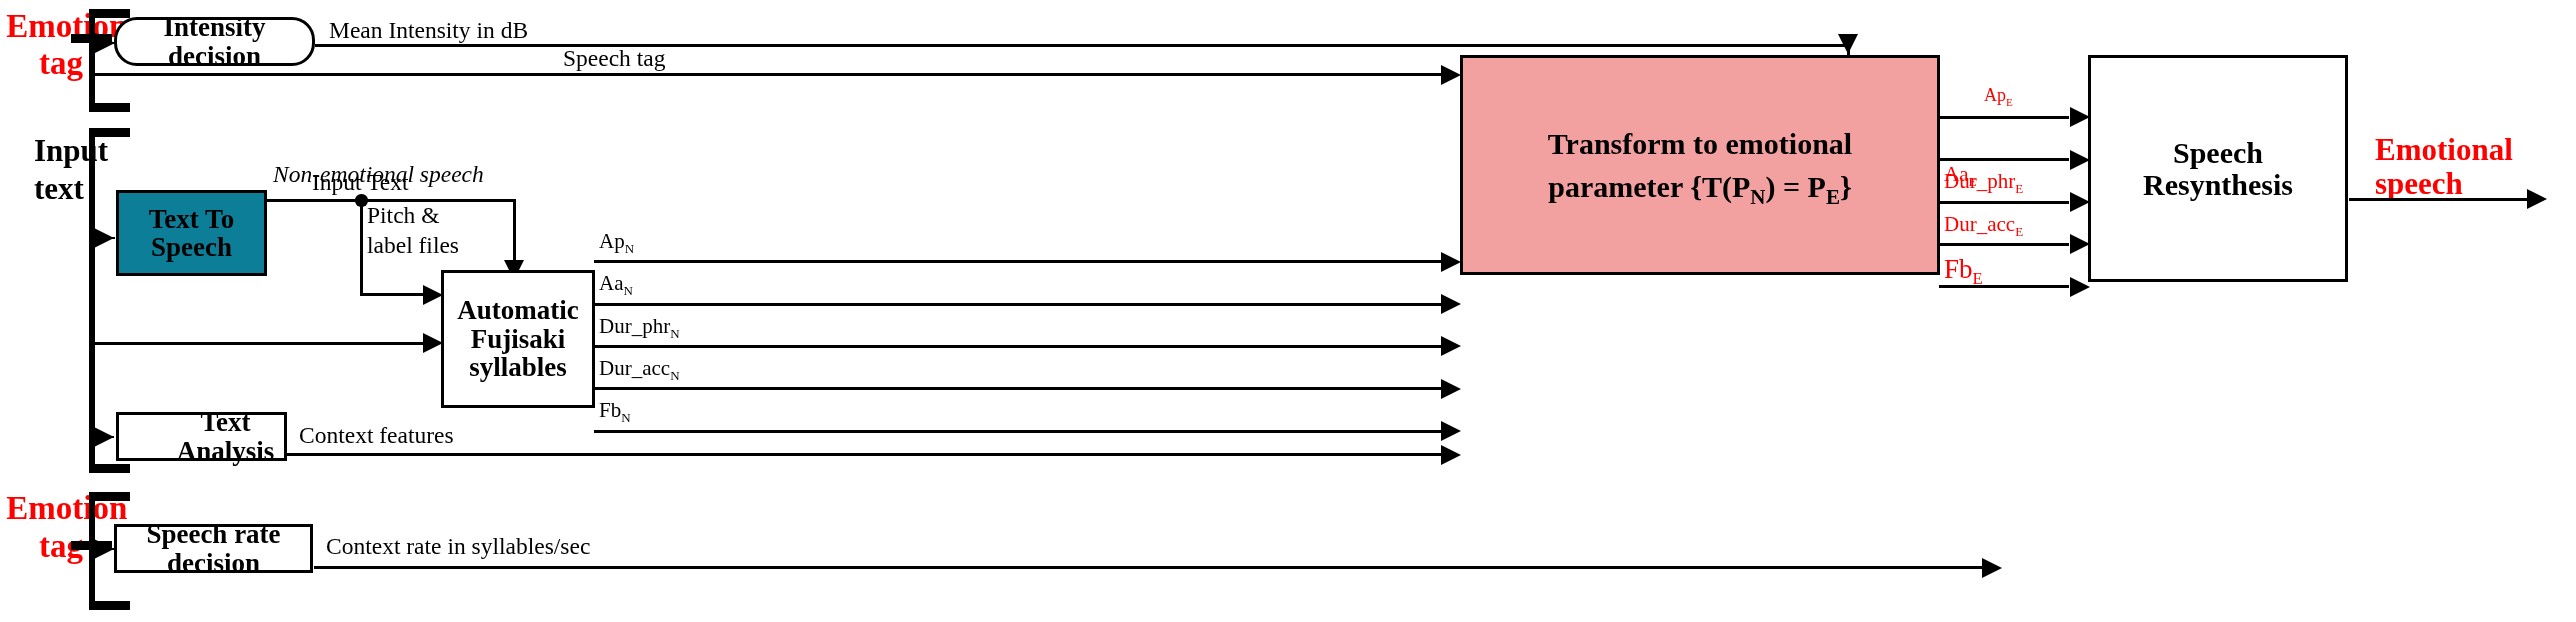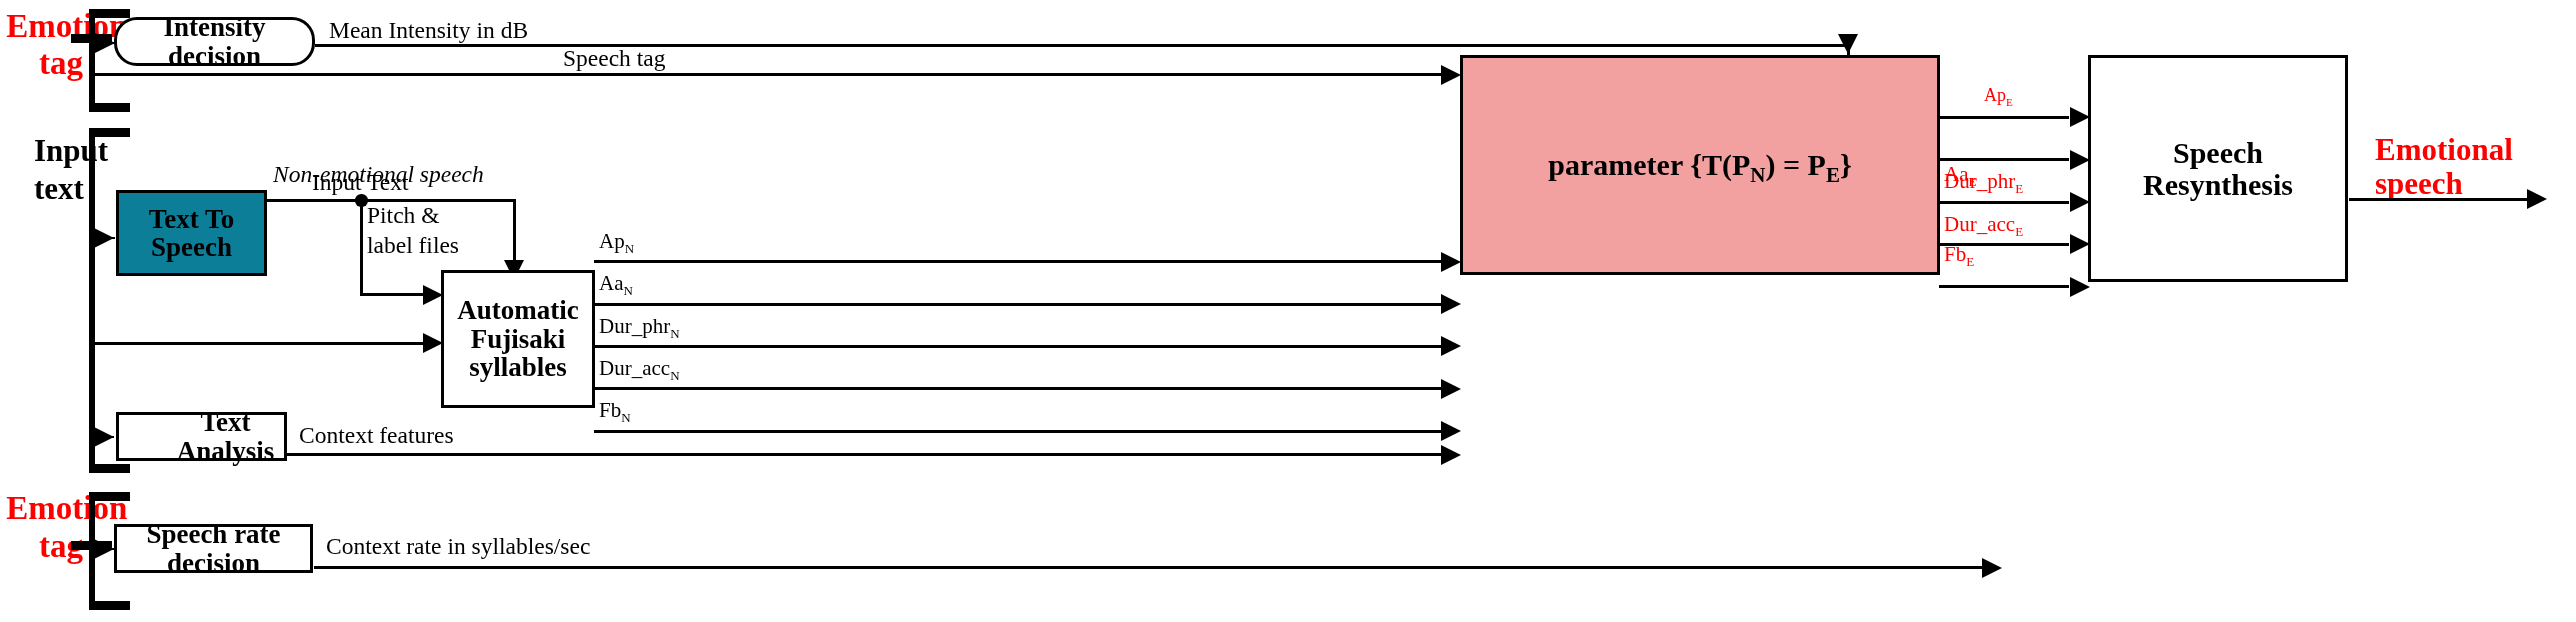--- a/index.html
+++ b/index.html
@@ -145,39 +145,40 @@
       <div class="arrow-r" style="left: 1441px; top: 336px;"></div>
       <div class="lbl" style="left: 599px; top: 356px; font-size: 21px;"><span>Dur_acc</span><span class="sub">N</span></div>
       <div class="hline" style="left: 594px; top: 387px; width: 847px;"></div>
       <div class="arrow-r" style="left: 1441px; top: 379px;"></div>
       <div class="lbl" style="left: 599px; top: 398px; font-size: 21px;"><span>Fb</span><span class="sub">N</span></div>
       <div class="hline" style="left: 594px; top: 430px; width: 847px;"></div>
       <div class="arrow-r" style="left: 1441px; top: 421px;"></div>
     </div>
 
   <div class="box" id="transform-box" style="left:1460px;top:55px;width:480px;height:220px;font-size:30px;flex-direction:column;justify-content:center;gap:11px;">
+    <span>Transform to emotional</span>
     <span>
       <span>parameter {T(P</span><span class="sub-b">N</span><span>) = P</span><span class="sub-b">E</span><span>}</span>
     </span>
   </div>
 
   <div id="emotional-edges">
       <div class="lbl red" style="left: 1984px; top: 85px; font-size: 18px;"><span>Ap</span><span class="sub">E</span></div>
       <div class="hline" style="left: 1939px; top: 116px; width: 130px;"></div>
       <div class="arrow-r" style="left: 2070px; top: 107px;"></div>
       <div class="lbl red" style="left: 1944px; top: 145px; font-size: 21px; margin-top: 17px;"><span>Aa</span><span class="sub">E</span></div>
       <div class="hline" style="left: 1939px; top: 158px; width: 130px;"></div>
       <div class="arrow-r" style="left: 2070px; top: 150px;"></div>
       <div class="lbl red" style="left: 1944px; top: 169px; font-size: 21px;"><span>Dur_phr</span><span class="sub">E</span></div>
       <div class="hline" style="left: 1939px; top: 201px; width: 130px;"></div>
       <div class="arrow-r" style="left: 2070px; top: 192px;"></div>
       <div class="lbl red" style="left: 1944px; top: 212px; font-size: 21px;"><span>Dur_acc</span><span class="sub">E</span></div>
       <div class="hline" style="left: 1939px; top: 243px; width: 130px;"></div>
       <div class="arrow-r" style="left: 2070px; top: 234px;"></div>
-      <div class="lbl red" style="left: 1944px; top: 242px; font-size: 21px;"><span>Fb</span><span class="sub">E</span></div>
+      <div class="lbl red" style="left: 1944px; top: 254px; font-size: 27px;"><span>Fb</span><span class="sub">E</span></div>
       <div class="hline" style="left: 1939px; top: 285px; width: 130px;"></div>
       <div class="arrow-r" style="left: 2070px; top: 277px;"></div>
     </div>
 
   <div class="box" id="resynthesis-box" style="left:2088px;top:55px;width:260px;height:227px;font-size:30px;font-weight:bold;flex-direction:column;">
     <span>Speech</span>
     <span>Resynthesis</span>
   </div>
 
   <div class="lbl red" style="left:2375px;top:132px;font-size:31px;font-weight:bold;">Emotional</div>

